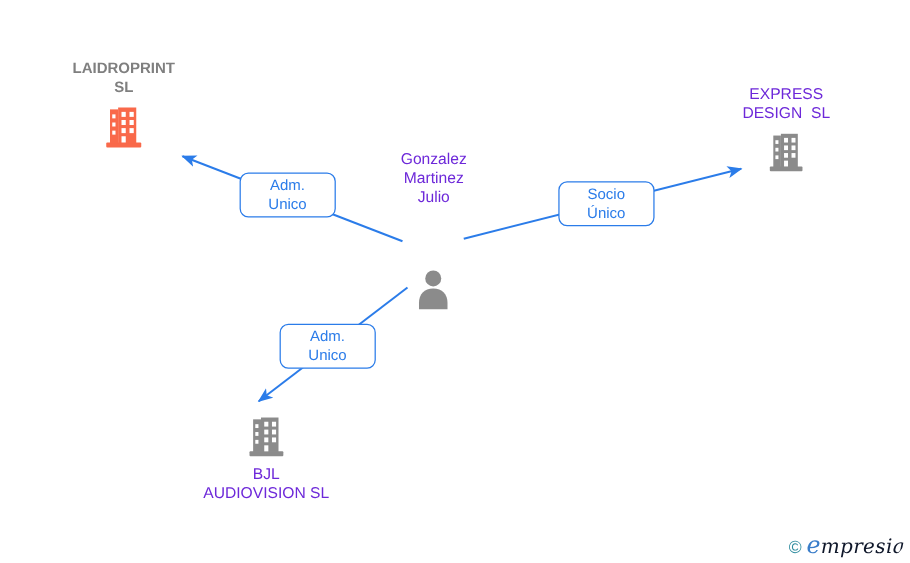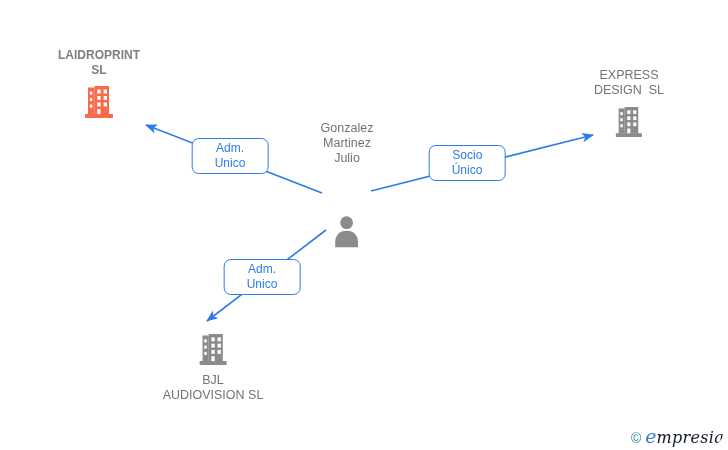--- a/index.html
+++ b/index.html
@@ -16,21 +16,21 @@
   .node{
     position:absolute;
     display:flex;flex-direction:column;align-items:center;
     transform:translate(-50%,-50%);
     cursor:pointer;
   }
   .node .nlabel{
     white-space:pre-wrap;
     text-align:center;
     font-size:12.5px;line-height:15px;
-    color:#737373;
+    color:#6d28d9;
     margin-bottom:7px;
   }
   .node .nlabel.below{margin-bottom:0;margin-top:6px;}
   .node .nlabel.bold{font-weight:bold;color:#7f7f7f;font-size:12px;}
   .person-label{
     font-size:13px;line-height:16px;color:#8a8a8a;
     margin-bottom:8px;
   }
   .icon{display:block;line-height:0;}
   .icon.orange{color:#f9694a;}
@@ -176,21 +176,21 @@
           <circle cx="14" cy="7.2" r="6.4"></circle>
           <path d="M14 15.2 C6.8 15.2 2.6 20 2.6 26.6 L2.6 32 L25.4 32 L25.4 26.6 C25.4 20 21.2 15.2 14 15.2 Z"></path>
         </g>
       </svg>
     </span>
   </div>
 
   <div class="edge-label" style="left:230px;top:156px;">Adm.
 Unico</div>
 
-  <div class="edge-label" style="left:467px;top:163px;text-align:right;">Socio
+  <div class="edge-label" style="left:485px;top:163px;">Socio
 Único</div>
 
   <div class="edge-label" style="left:262px;top:277px;">Adm.
 Unico</div>
 
   <div class="watermark">
     <span class="copy">©</span>
     <span class="brand-e">e</span>
       <span class="brand-rest">mpresia</span>
   </div>

